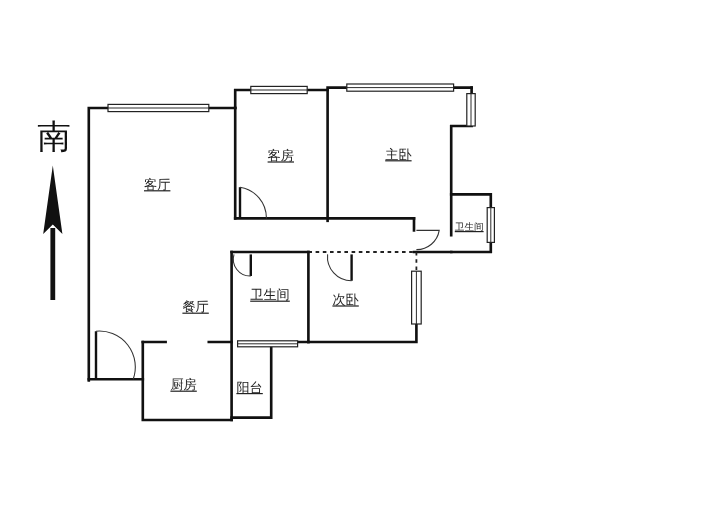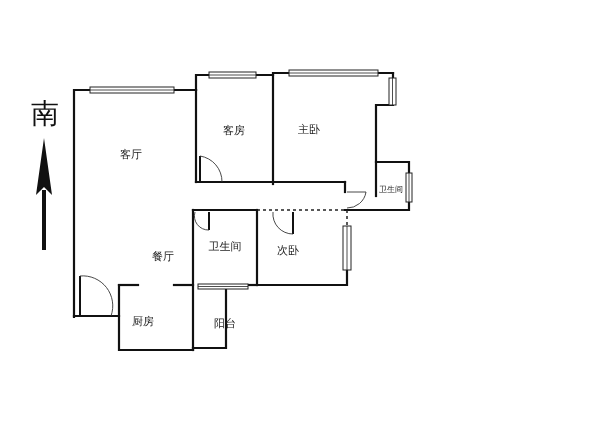--- a/index.html
+++ b/index.html
@@ -4,21 +4,21 @@
 <style>
   html, body { margin:0; padding:0; background:#ffffff; }
   body { width:600px; height:422px; position:relative; overflow:hidden; font-family:"DejaVu Sans", sans-serif; }
   #plan { position:absolute; left:0; top:0; width:600px; height:422px; }
   .wall { stroke:#111; stroke-width:2.2; fill:none; stroke-linecap:square; }
   .win { fill:#fff; stroke:#222; stroke-width:1; }
   .winline { stroke:#222; stroke-width:0.8; }
   .door { fill:none; stroke:#333; stroke-width:0.9; }
   .doorleaf { stroke:#111; stroke-width:2; }
   .dash { stroke:#222; stroke-width:1.5; stroke-dasharray:3 3; fill:none; }
-  .label { position:absolute; font-size:11px; color:#222; white-space:nowrap; transform:translate(-50%,-50%); }
+  .label { position:absolute; font-size:11px; color:#222; white-space:nowrap; transform:translate(-50%,-50%);text-decoration:underline; }
   .label.small { font-size:8px; }
   .compass-text { position:absolute; left:31px; top:95px; font-size:28px; color:#111; font-family:"DejaVu Serif", serif; }
 </style>
 </head>
 <body>
 
 <svg id="plan" viewBox="0 0 600 422" xmlns="http://www.w3.org/2000/svg">
 
   <g>
     <line x1="44" y1="250" x2="44" y2="190" stroke="#111" stroke-width="4"></line>
@@ -84,19 +84,19 @@
     <line class="doorleaf" x1="293" y1="212" x2="293" y2="234"></line>
     <path class="door" d="M273,212 A20,20 0 0 0 293,234"></path>
     <path class="door" d="M347,192 L366,192 A19,19 0 0 1 347,208"></path>
   </g>
 </svg>
 
 <div class="compass-text">南</div>
 
 <div class="label" style="left:131px;top:154px">客厅</div>
 <div class="label" style="left:234px;top:130px">客房</div>
-<div class="label" style="left:309px;top:129px">主卧</div>
+<div class="label" style="left:332px;top:129px">主卧</div>
 <div class="label small" style="left:391px;top:189px">卫生间</div>
 <div class="label" style="left:163px;top:256px">餐厅</div>
 <div class="label" style="left:225px;top:246px">卫生间</div>
 <div class="label" style="left:288px;top:250px">次卧</div>
-<div class="label" style="left:143px;top:321px">厨房</div>
-<div class="label" style="left:225px;top:323px">阳台</div>
+<div class="label" style="left:153px;top:321px">厨房</div>
+<div class="label" style="left:208px;top:323px">阳台</div>
 
 </body></html>

